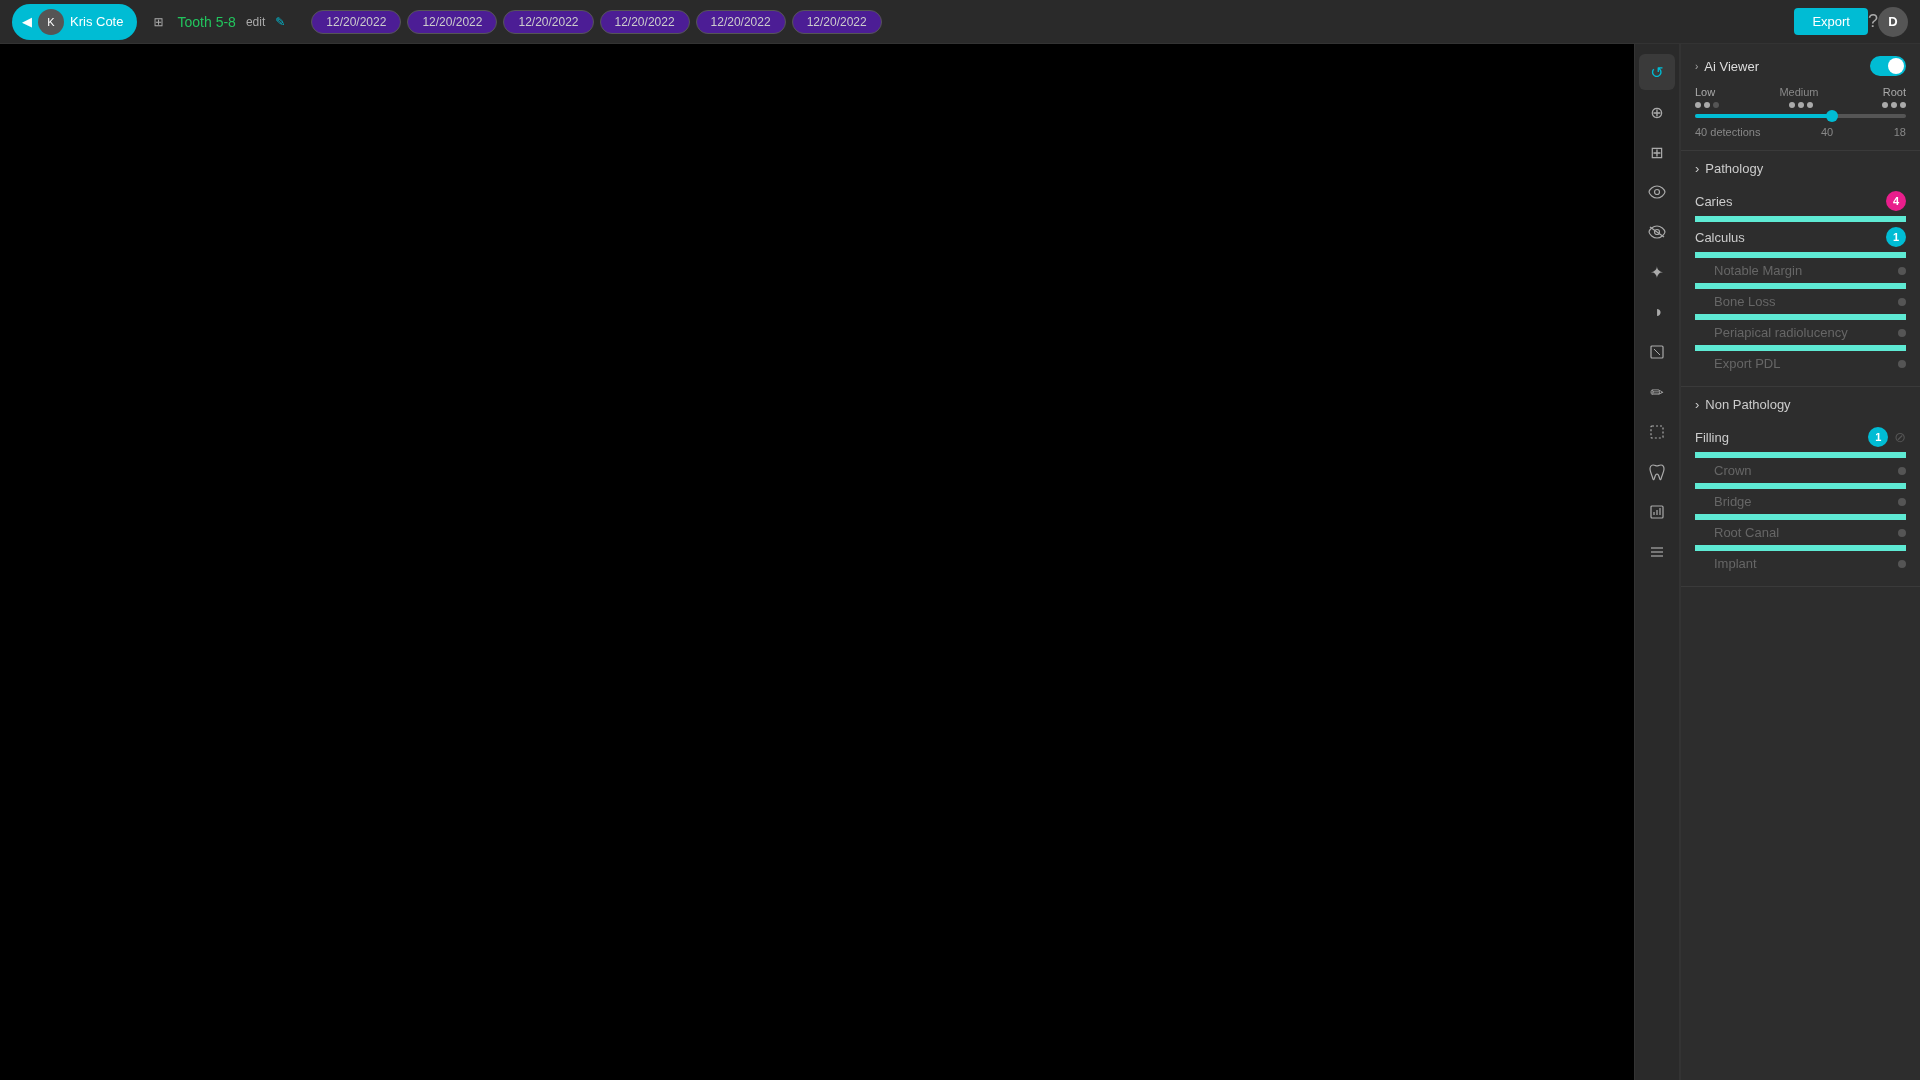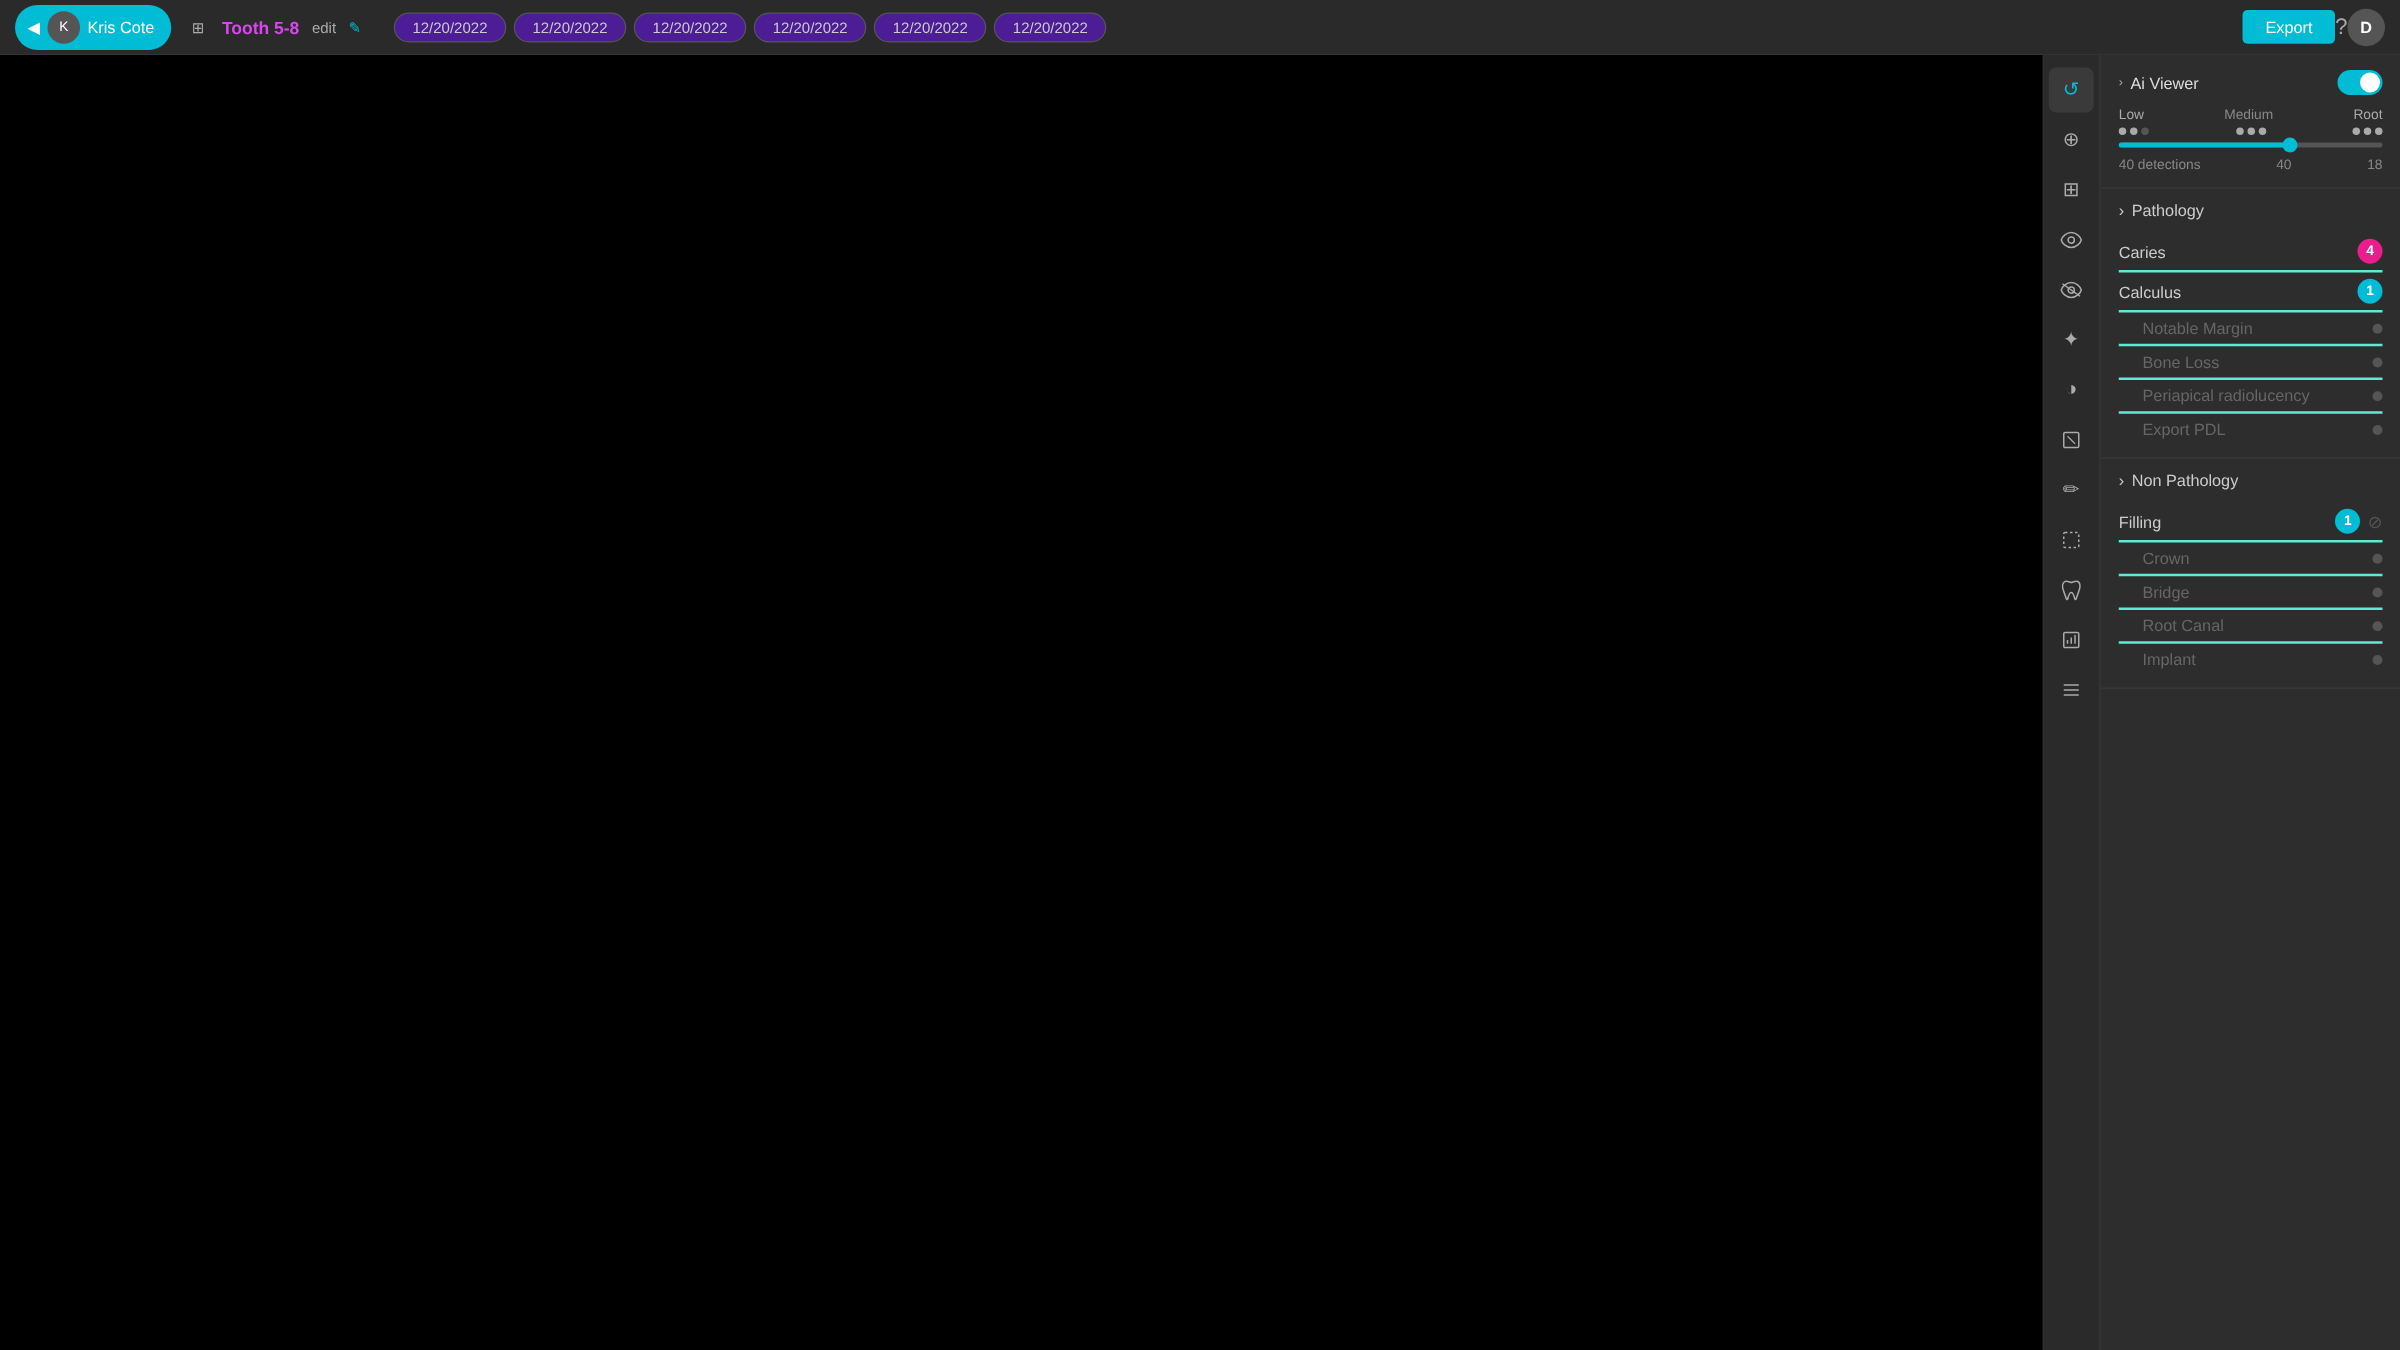--- a/index.html
+++ b/index.html
@@ -39,23 +39,23 @@
       font-size: 13px;
     }
     .avatar-circle {
       width: 26px; height: 26px;
       border-radius: 50%;
       background: #555;
       display: flex; align-items: center; justify-content: center;
       font-size: 11px; color: #fff;
     }
     .tooth-label {
-      color: #d946ef;
+      color: #22c55e;
       font-size: 14px;
-      font-weight: 700;
+      font-weight: 400;
       margin-left: 4px;
     }
     .edit-label {
       color: #aaa;
       font-size: 12px;
     }
     .edit-icon {
       color: #00bcd4;
       font-size: 12px;
     }
@@ -254,21 +254,21 @@
       font-size: 13px;
       font-weight: 500;
       margin-bottom: 10px;
       cursor: pointer;
     }
     .detection-item {
       display: flex;
       align-items: center;
       justify-content: space-between;
       padding: 5px 0;
-      border-bottom: 2px solid #5eead4;
+      border-bottom: 6px solid #5eead4;
     }
     .detection-item:last-child { border-bottom: none; }
     .item-name {
       color: #ccc;
       font-size: 13px;
     }
     .item-name.dimmed { color: #666; margin-left: 19px; }
     .badge {
       width: 20px; height: 20px;
       border-radius: 50%;

